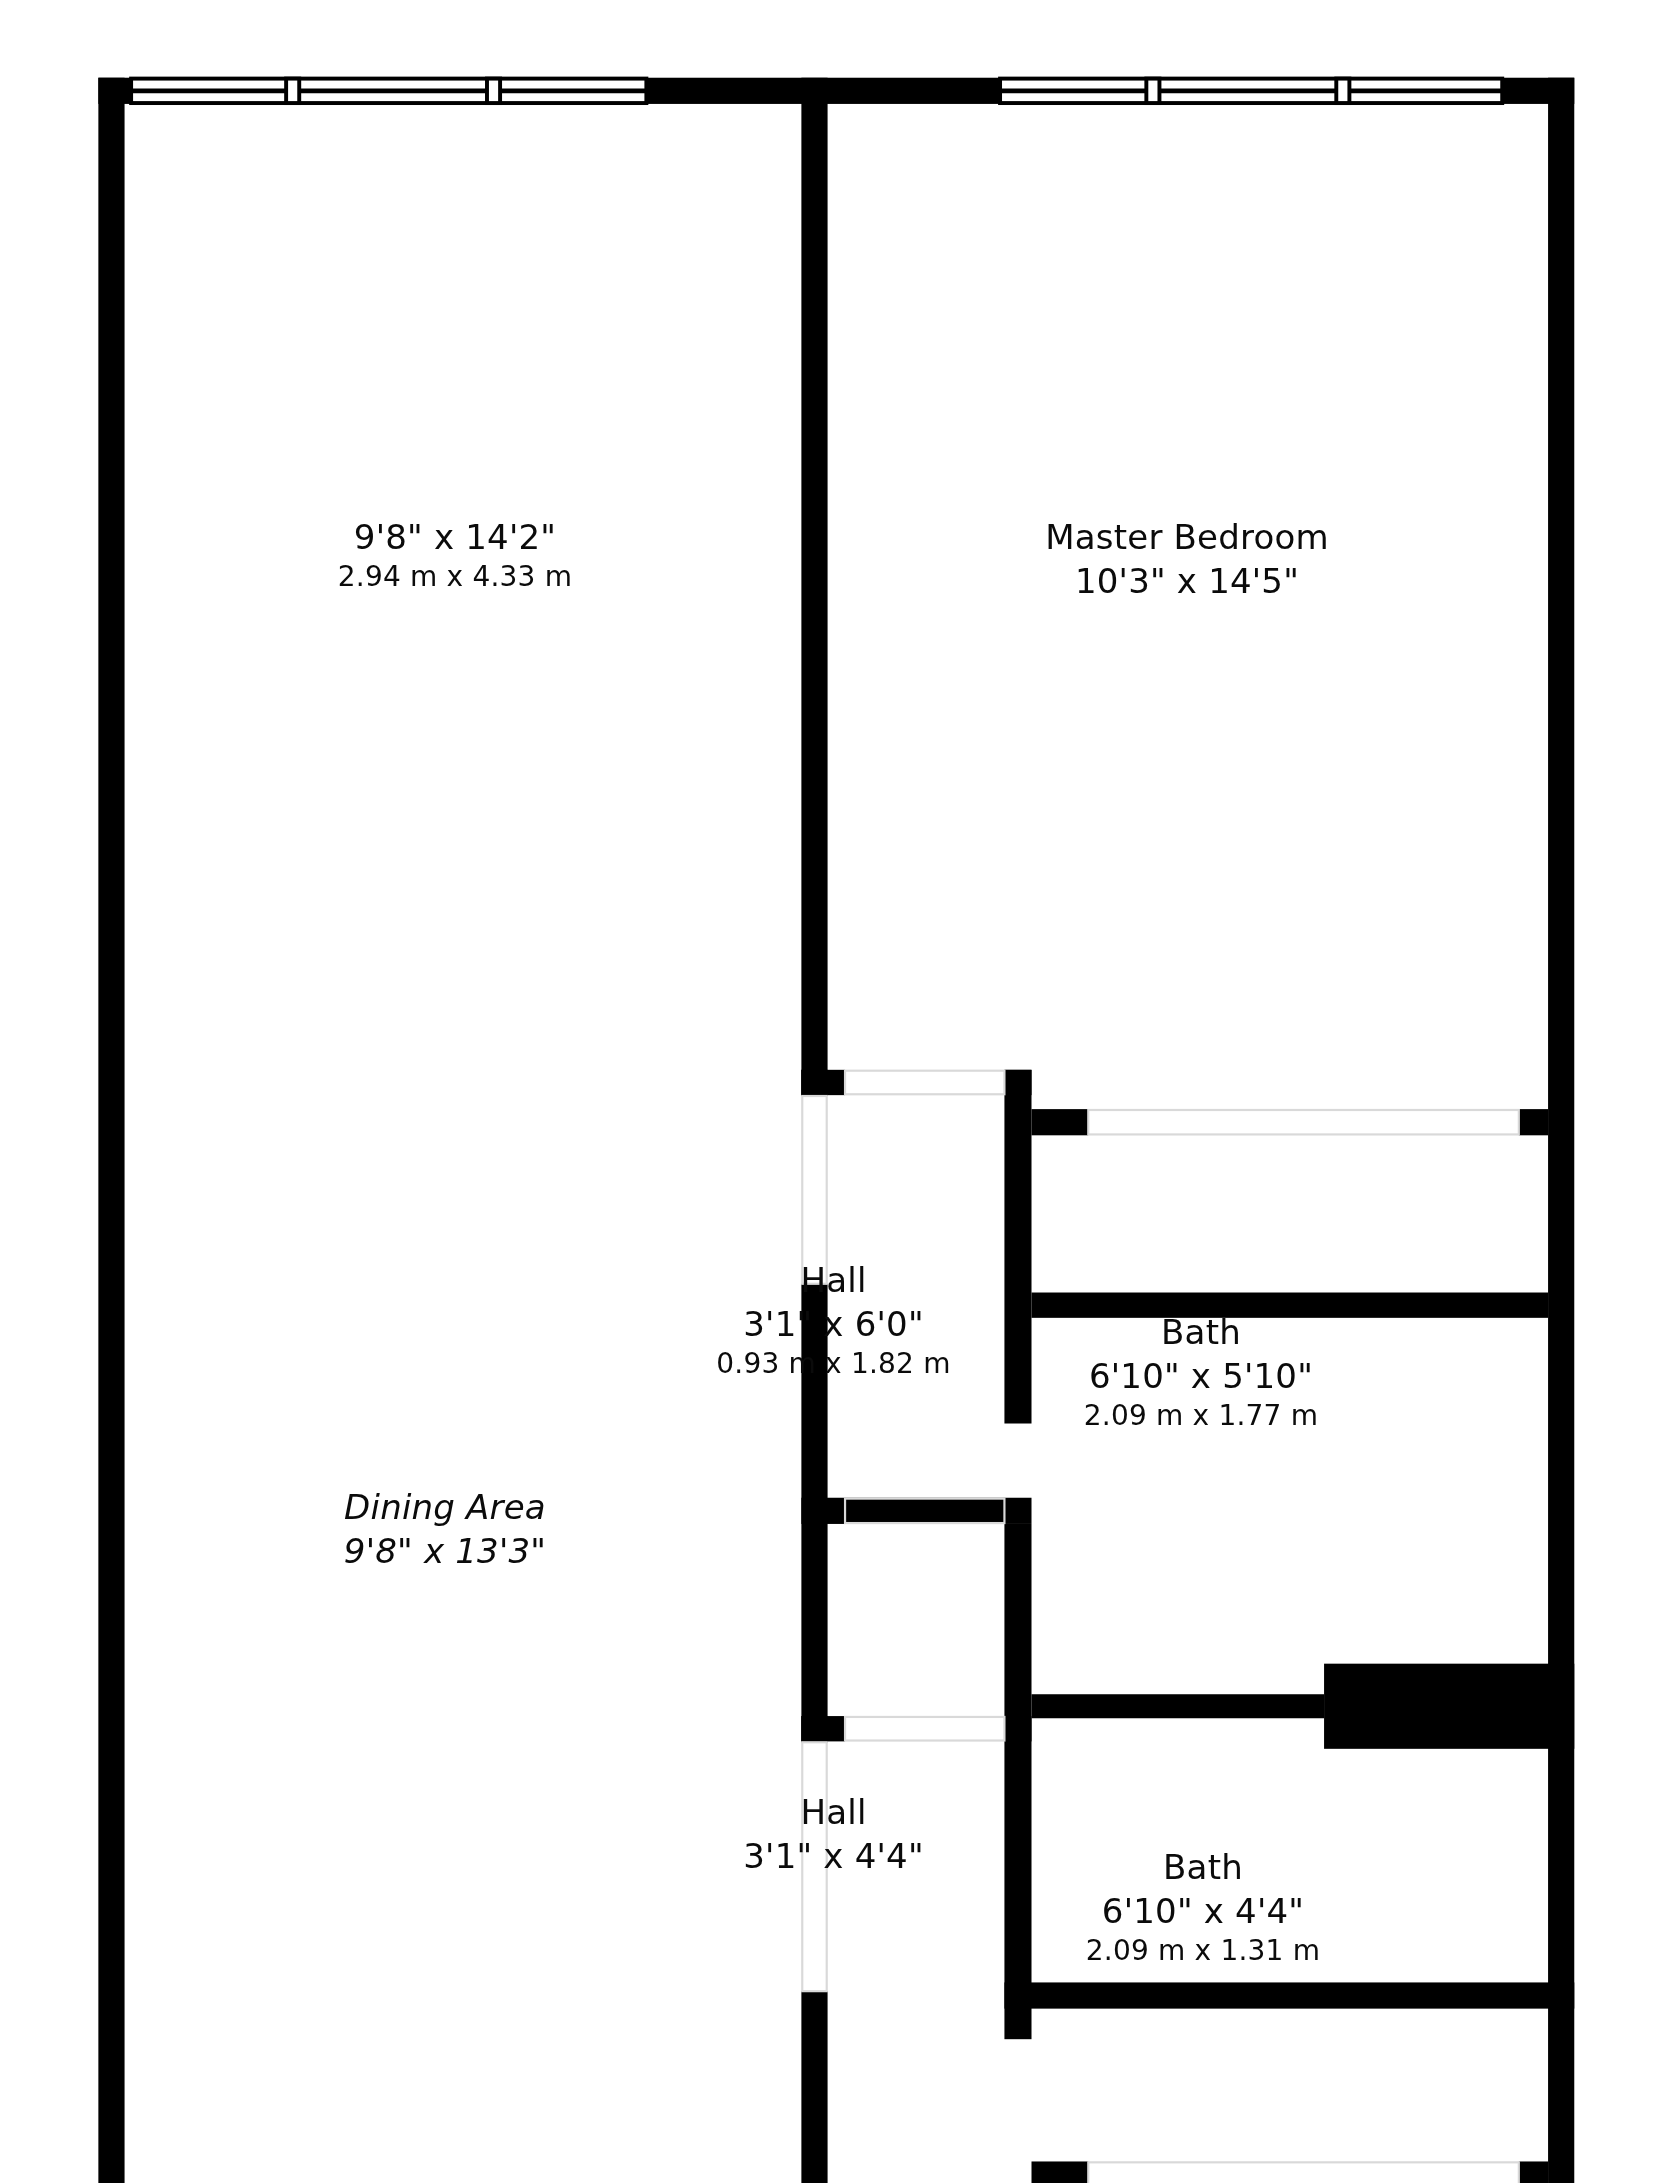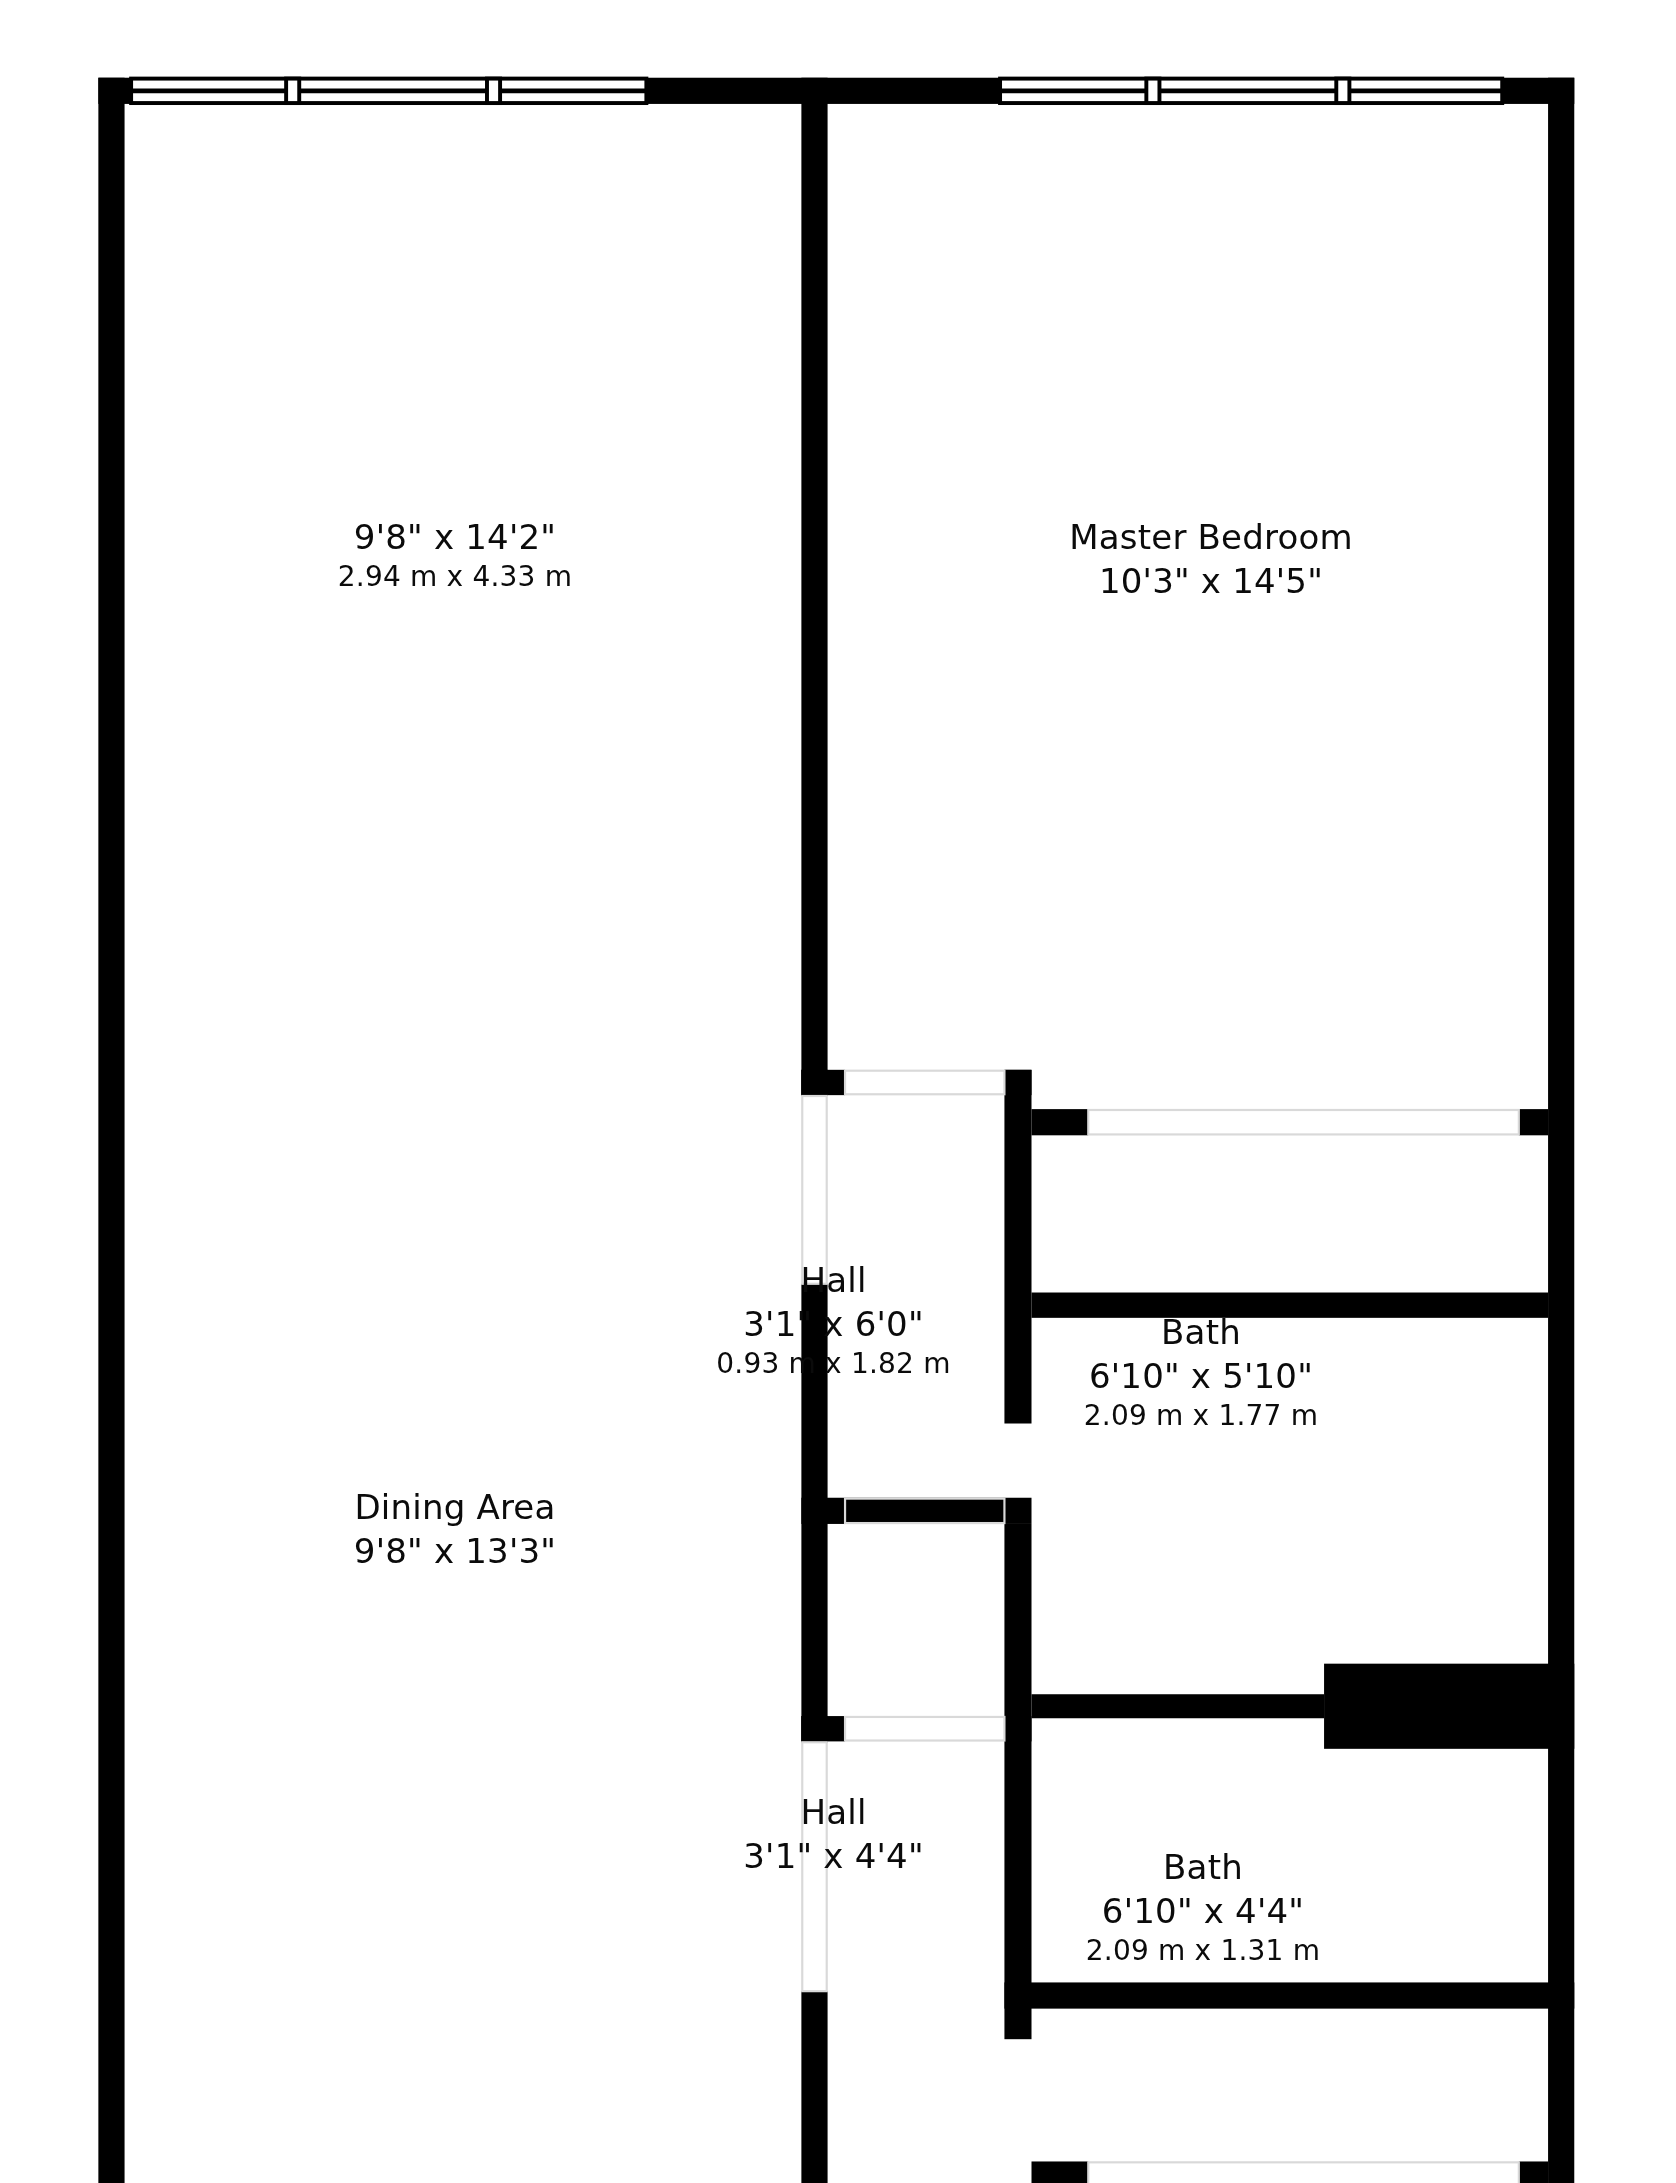--- a/index.html
+++ b/index.html
@@ -144,38 +144,38 @@
       <rect x="1935" y="3432" width="365" height="56"></rect>
     </g>
 
   </svg>
 
   <div class="room-label" style="left:109px; top:515px; width:692px;">
     <span class="rl-imp">9'8" x 14'2"</span>
     <span class="rl-met">2.94 m x 4.33 m</span>
   </div>
 
-  <div class="room-label" style="left:827px; top:515px; width:720px;padding-left:24px;">
+  <div class="room-label" style="left:827px; top:515px; width:720px;">
     <span class="rl-name">Master Bedroom</span>
     <span class="rl-imp">10'3" x 14'5"</span>
   </div>
 
   <div class="room-label" style="left:587px; top:1258px; width:493px;">
     <span class="rl-name">Hall</span>
     <span class="rl-imp">3'1" x 6'0"</span>
     <span class="rl-met">0.93 m x 1.82 m</span>
   </div>
 
   <div class="room-label" style="left:856px; top:1310px; width:690px;">
     <span class="rl-name">Bath</span>
     <span class="rl-imp">6'10" x 5'10"</span>
     <span class="rl-met">2.09 m x 1.77 m</span>
   </div>
 
-  <div class="room-label" style="left:109px; top:1485px; width:692px;">
+  <div class="room-label" style="left:99px; top:1485px; width:692px;font-style:italic;">
     <span class="rl-name">Dining Area</span>
     <span class="rl-imp">9'8" x 13'3"</span>
   </div>
 
   <div class="room-label" style="left:587px; top:1790px; width:493px;">
     <span class="rl-name">Hall</span>
     <span class="rl-imp">3'1" x 4'4"</span>
   </div>
 
   <div class="room-label" style="left:858px; top:1845px; width:690px;">

